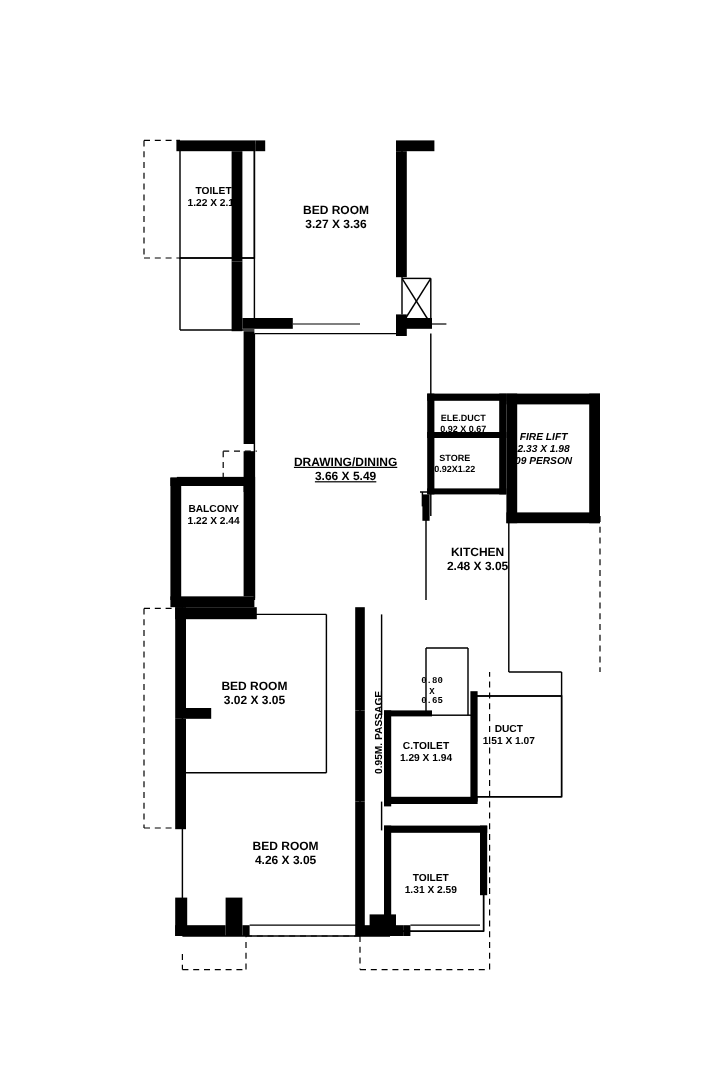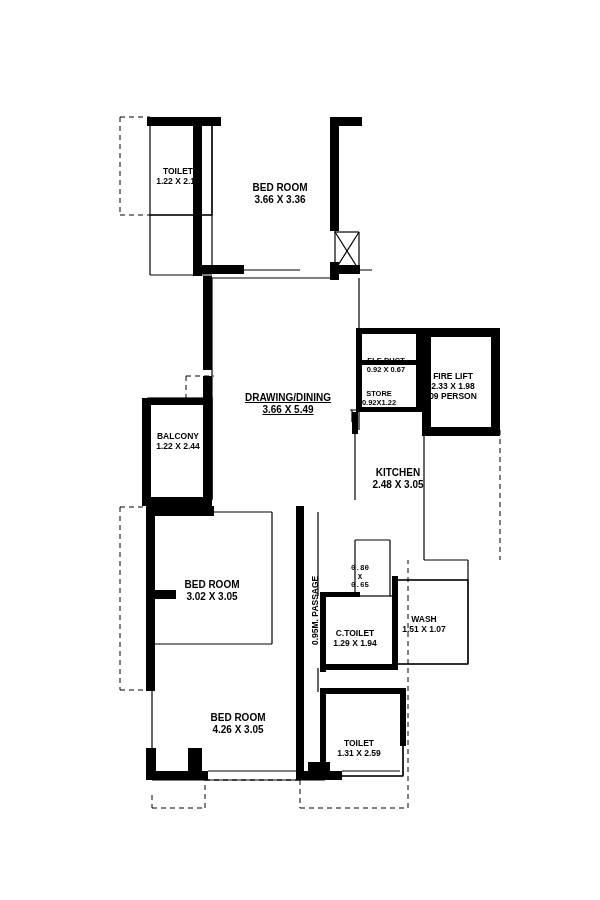--- a/index.html
+++ b/index.html
@@ -25,21 +25,20 @@
     text-align: center;
     color: #000;
     line-height: 1.15;
     white-space: pre;
     font-family: "Liberation Sans", sans-serif;
     pointer-events: none;
   }
   .room-label .nm {
     display: block;
     font-weight: 700;
-    margin-top: 12px;
   }
   .room-label .dm {
     display: block;
     font-weight: 700;
   }
   .vertical-label {
     position: absolute;
     transform-origin: 0 0;
     transform: rotate(-90deg);
     font-weight: 700;
@@ -218,29 +217,29 @@
     <path d="M360 270 L372 270"></path>
     <path d="M208 771 L300 771"></path>
     <path d="M342 771 L400 771"></path>
     <path d="M152 512 L152 506"></path>
   </g>
 
 </svg>
 
 <div id="labels">
     <div class="room-label small" style="left: 118px; top: 155px; width: 120px;"><span class="nm">TOILET</span><span class="dm">1.22 X 2.13</span></div>
-    <div class="room-label med" style="left: 220px; top: 170px; width: 120px;"><span class="nm">BED ROOM</span><span class="dm">3.66 X 3.36</span></div>
+    <div class="room-label med" style="left: 220px; top: 170px; width: 120px;"><span class="nm">BED ROOM</span><span class="dm">3.27 X 3.36</span></div>
     <div class="room-label med" style="left: 228px; top: 380px; width: 120px; text-decoration: underline;"><span class="nm">DRAWING/DINING</span><span class="dm">3.66 X 5.49</span></div>
     <div class="room-label small" style="left: 118px; top: 420px; width: 120px;"><span class="nm">BALCONY</span><span class="dm">1.22 X 2.44</span></div>
     <div class="room-label med" style="left: 152px; top: 567px; width: 120px;"><span class="nm">BED ROOM</span><span class="dm">3.02 X 3.05</span></div>
     <div class="room-label med" style="left: 178px; top: 700px; width: 120px;"><span class="nm">BED ROOM</span><span class="dm">4.26 X 3.05</span></div>
     <div class="room-label med" style="left: 338px; top: 455px; width: 120px;"><span class="nm">KITCHEN</span><span class="dm">2.48 X 3.05</span></div>
-    <div class="room-label small" style="left: 393px; top: 360px; width: 120px;"><span class="nm">FIRE LIFT</span><span class="dm">2.33 X 1.98</span><span class="dm">09 PERSON</span></div>
+    <div class="room-label small" style="left: 393px; top: 360px; width: 120px; font-style: italic;"><span class="nm">FIRE LIFT</span><span class="dm">2.33 X 1.98</span><span class="dm">09 PERSON</span></div>
     <div class="room-label tiny" style="left: 326px; top: 345px; width: 120px;"><span class="nm">ELE.DUCT</span><span class="dm">0.92 X 0.67</span></div>
     <div class="room-label tiny" style="left: 319px; top: 378px; width: 120px;"><span class="nm">STORE</span><span class="dm">0.92X1.22</span></div>
     <div class="room-label small" style="left: 295px; top: 617px; width: 120px;"><span class="nm">C.TOILET</span><span class="dm">1.29 X 1.94</span></div>
-    <div class="room-label small" style="left: 364px; top: 603px; width: 120px;"><span class="nm">WASH</span><span class="dm">1.51 X 1.07</span></div>
+    <div class="room-label small" style="left: 364px; top: 603px; width: 120px;"><span class="nm">DUCT</span><span class="dm">1.51 X 1.07</span></div>
     <div class="room-label small" style="left: 299px; top: 727px; width: 120px;"><span class="nm">TOILET</span><span class="dm">1.31 X 2.59</span></div>
     <div class="room-label tiny" style="left: 330px; top: 564px; width: 60px; font-weight: 700; font-family: Liberation Mono, monospace;">0.80
 X
 0.65</div>
     <div class="vertical-label small" style="left: 310px; top: 645px;">0.95M. PASSAGE</div>
   </div>
 
 </body></html>

